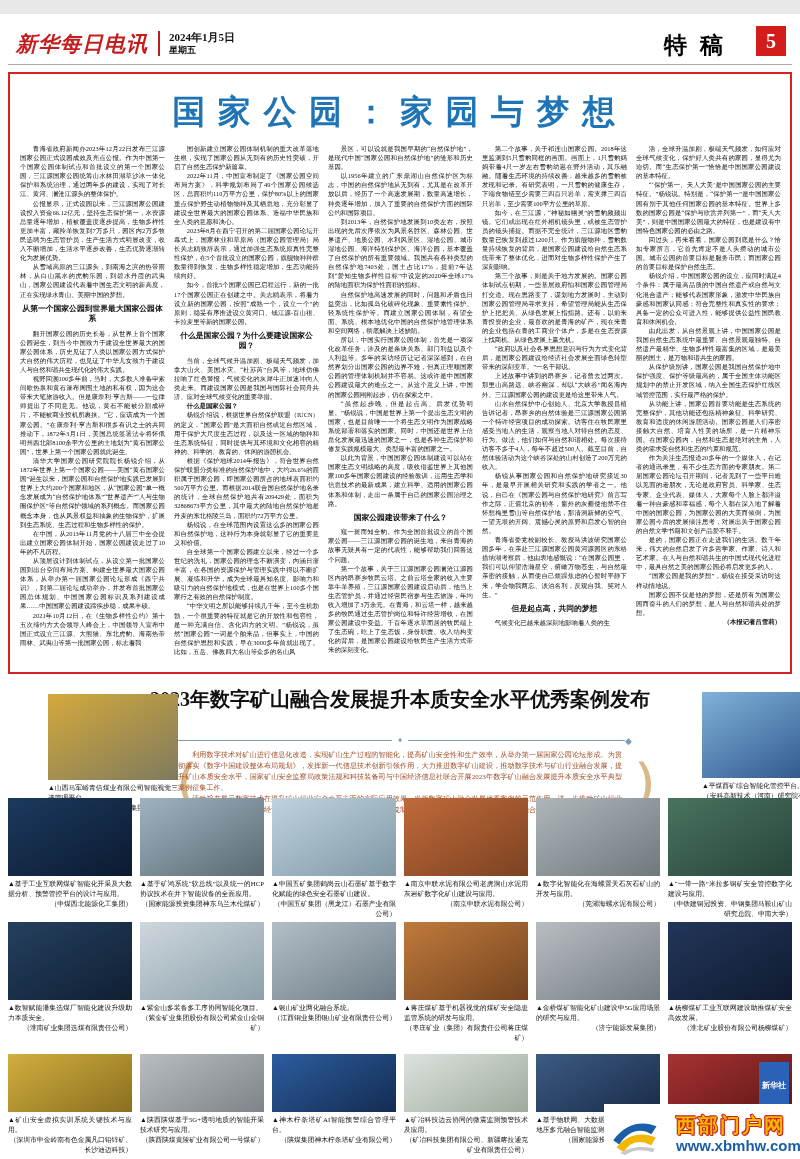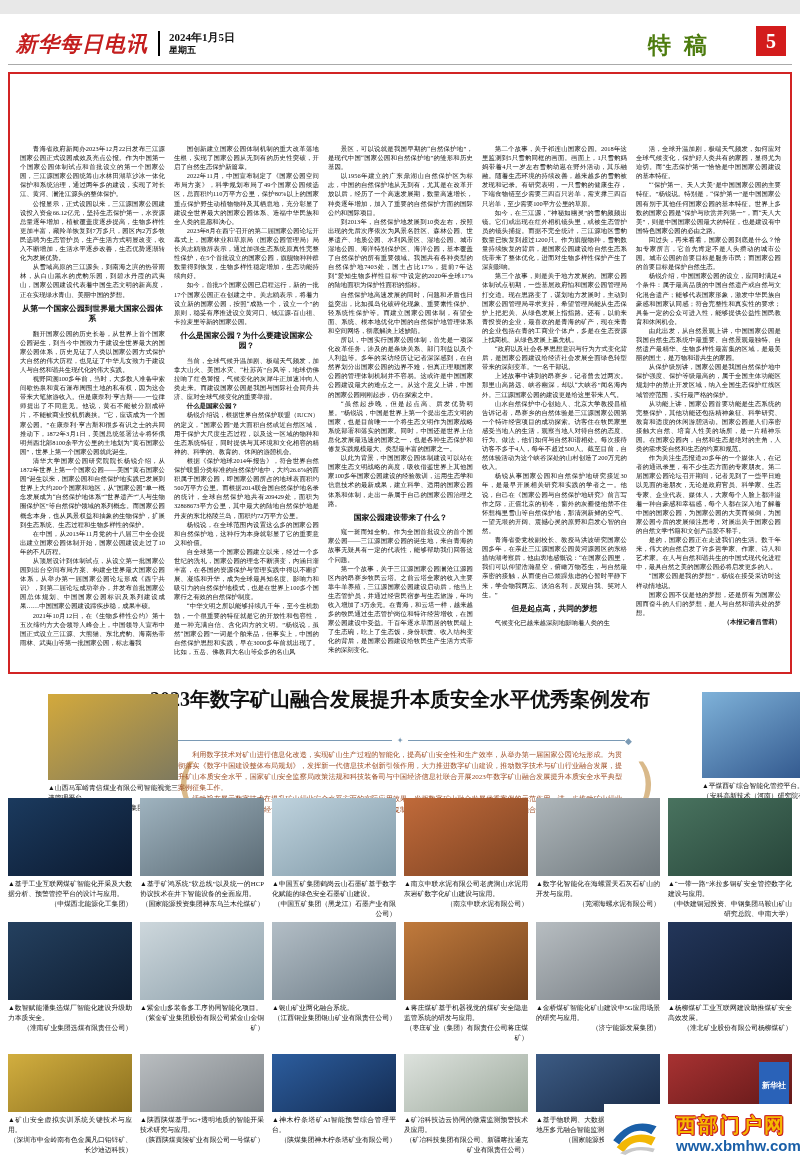--- a/index.html
+++ b/index.html
@@ -2,24 +2,24 @@
 <html><head>
 <meta charset="utf-8">
 <style>
   html,body{margin:0;padding:0;background:#e8e8e8;}
   #page{position:relative;width:800px;height:1159px;background:#fff;margin:14px auto;
         font-family:"Liberation Serif","DejaVu Serif",serif;overflow:hidden;color:#111;}
   .abs{position:absolute;}
 
   
   #masthead{left:16px;top:16px;color:#c41e1e;font-size:21px;font-weight:bold;font-style:italic;letter-spacing:1px;}
-  #dateblock{left:158px;top:17px;border-left:2px solid #000000;padding-left:9px;line-height:1.25;}
+  #dateblock{left:158px;top:17px;border-left:2px solid #b91c1c;padding-left:9px;line-height:1.25;}
   #date{font-size:11px;font-weight:bold;}
   #weekday{font-size:9px;font-weight:bold;}
-  #section{right:80px;top:16px;color:#4d7c0f;font-size:23px;font-weight:bold;letter-spacing:13px;}
+  #section{right:64px;top:16px;color:#000000;font-size:23px;font-weight:bold;letter-spacing:13px;}
   #pagebox{right:14px;top:12px;width:30px;height:30px;background:#d31c1c;color:#fff;font-size:20px;
            font-weight:bold;display:flex;align-items:center;justify-content:center;}
   #header-rule{top:50px;left:8px;width:784px;border-top:1px solid #aaa;}
 
   
   #article-box{left:8px;top:58px;width:780px;height:598px;border:2px solid #d22424;}
   #article-title{left:0;top:16px;width:100%;text-align:center;color:#1e74b4;font-size:33px;
                  font-weight:bold;letter-spacing:0.38em;white-space:nowrap;}
   #cols{left:10px;top:70px;width:762px;height:522px;display:flex;gap:9px;overflow:hidden;}
   .col{width:145px;flex:0 0 145px;font-size:6.4px;line-height:1.42;text-align:justify;overflow:hidden;}
@@ -75,20 +75,21 @@
   <div class="abs" id="masthead">新华每日电讯</div>
   <div class="abs" id="dateblock">
     <div id="date">2024年1月5日</div>
     <div id="weekday">星期五</div>
   </div>
   <div class="abs" id="section">特稿</div>
   <div class="abs" id="pagebox">5</div>
   <div class="abs" id="header-rule"></div>
 
   <div class="abs" id="article-box">
+    <div class="abs" id="article-title">国家公园：家园与梦想</div>
     <div class="abs" id="cols">
         <div class="col">
           <p class="b-p">青海省政府新闻办2023年12月22日发布三江源国家公园正式设园成效及亮点公报。作为中国第一个国家公园体制试点和首批设立的第一个国家公园，三江源国家公园统筹山水林田湖草沙冰一体化保护和系统治理，通过两年多的建设，实现了对长江、黄河、澜沧江源头的整体保护。</p>
           <p class="b-p">公报显示，正式设园以来，三江源国家公园建设投入资金66.12亿元，坚持生态保护第一，水资源总量逐年增加，植被覆盖度逐步提高，生物多样性更加丰富，藏羚羊恢复到7万多只，园区内2万多牧民选聘为生态管护员，生产生活方式明显改变，收入不断增加，生活水平逐步改善，生态优势逐渐转化为发展优势。</p>
           <p class="b-p">从雪域高原的三江源头，到南海之滨的热带雨林，从白山黑水的虎豹乐园，到碧水丹霞的武夷山，国家公园建设代表着中国生态文明的新高度，正在实现绿水青山、美丽中国的梦想。</p>
           <h4 class="b-h">从第一个国家公园到世界最大国家公园体系</h4>
           <p class="b-p">翻开国家公园的历史长卷，从世界上首个国家公园诞生，到当今中国致力于建设全世界最大的国家公园体系，历史见证了人类以国家公园方式保护大自然的伟大历程，也见证了中华儿女致力于建设人与自然和谐共生现代化的伟大实践。</p>
           <p class="b-p">视野回溯100多年前，当时，大多数人准备申索间歇热泉和黄石瀑布周围土地的私有权，因为这会带来大笔旅游收入。但是康奈利·亨吉斯——一位律师提出了不同意见。他说，黄石不能被分割成碎片，不能被商业投机所裹挟。“它，应该成为一个国家公园。”在康奈利·亨吉斯和很多有识之士的共同推动下，1872年3月1日，美国总统签署法令将怀俄明州西北部8100余平方公里的土地划为“黄石国家公园”，世界上第一个国家公园就此诞生。</p>
           <p class="b-p">清华大学国家公园研究院院长杨锐介绍，从1872年世界上第一个国家公园——美国“黄石国家公园”诞生以来，国家公园和自然保护地实践已发展到世界上大约200个国家和地区，从“国家公园”单一概念发展成为“自然保护地体系”“世界遗产”“人与生物圈保护区”等自然保护领域的系列概念。而国家公园概念本身，也从风景权益和抽象的生物保护，扩展到生态系统、生态过程和生物多样性的保护。</p>
           <p class="b-p">在中国，从2013年11月党的十八届三中全会提出建立国家公园体制开始，国家公园建设走过了10年的不凡历程。</p>

